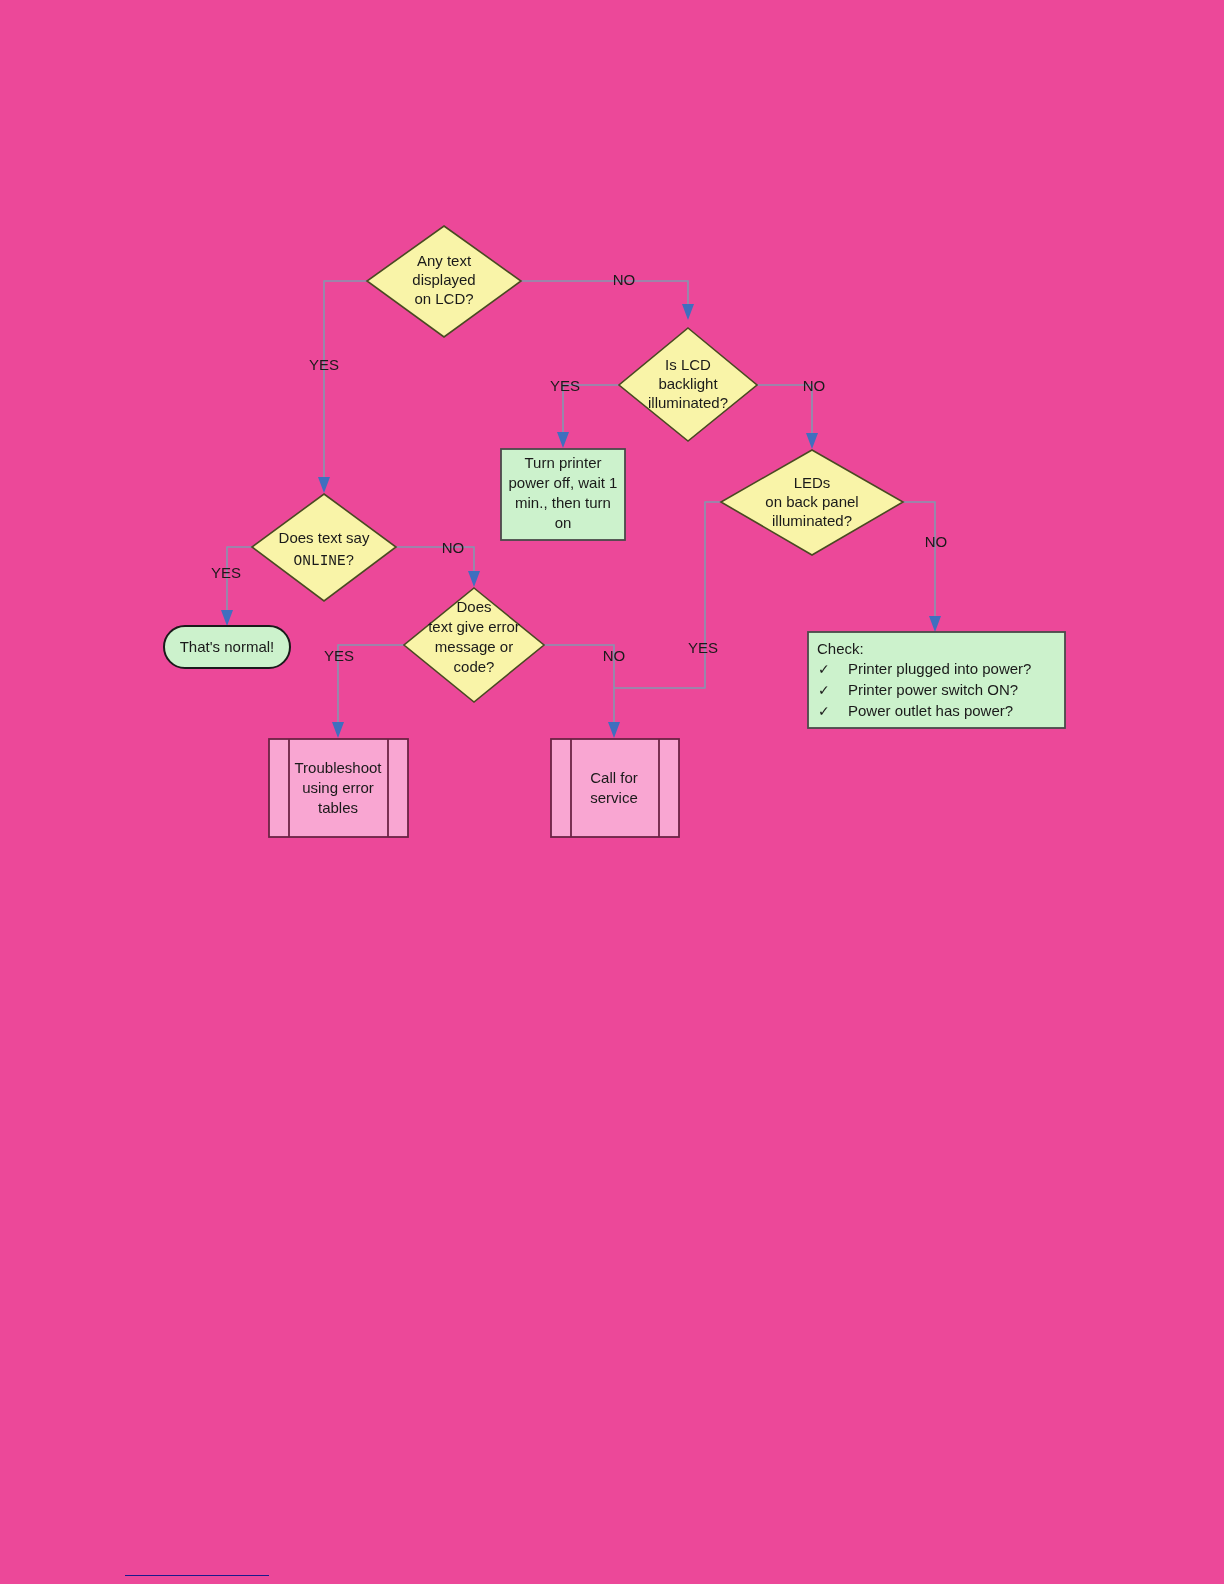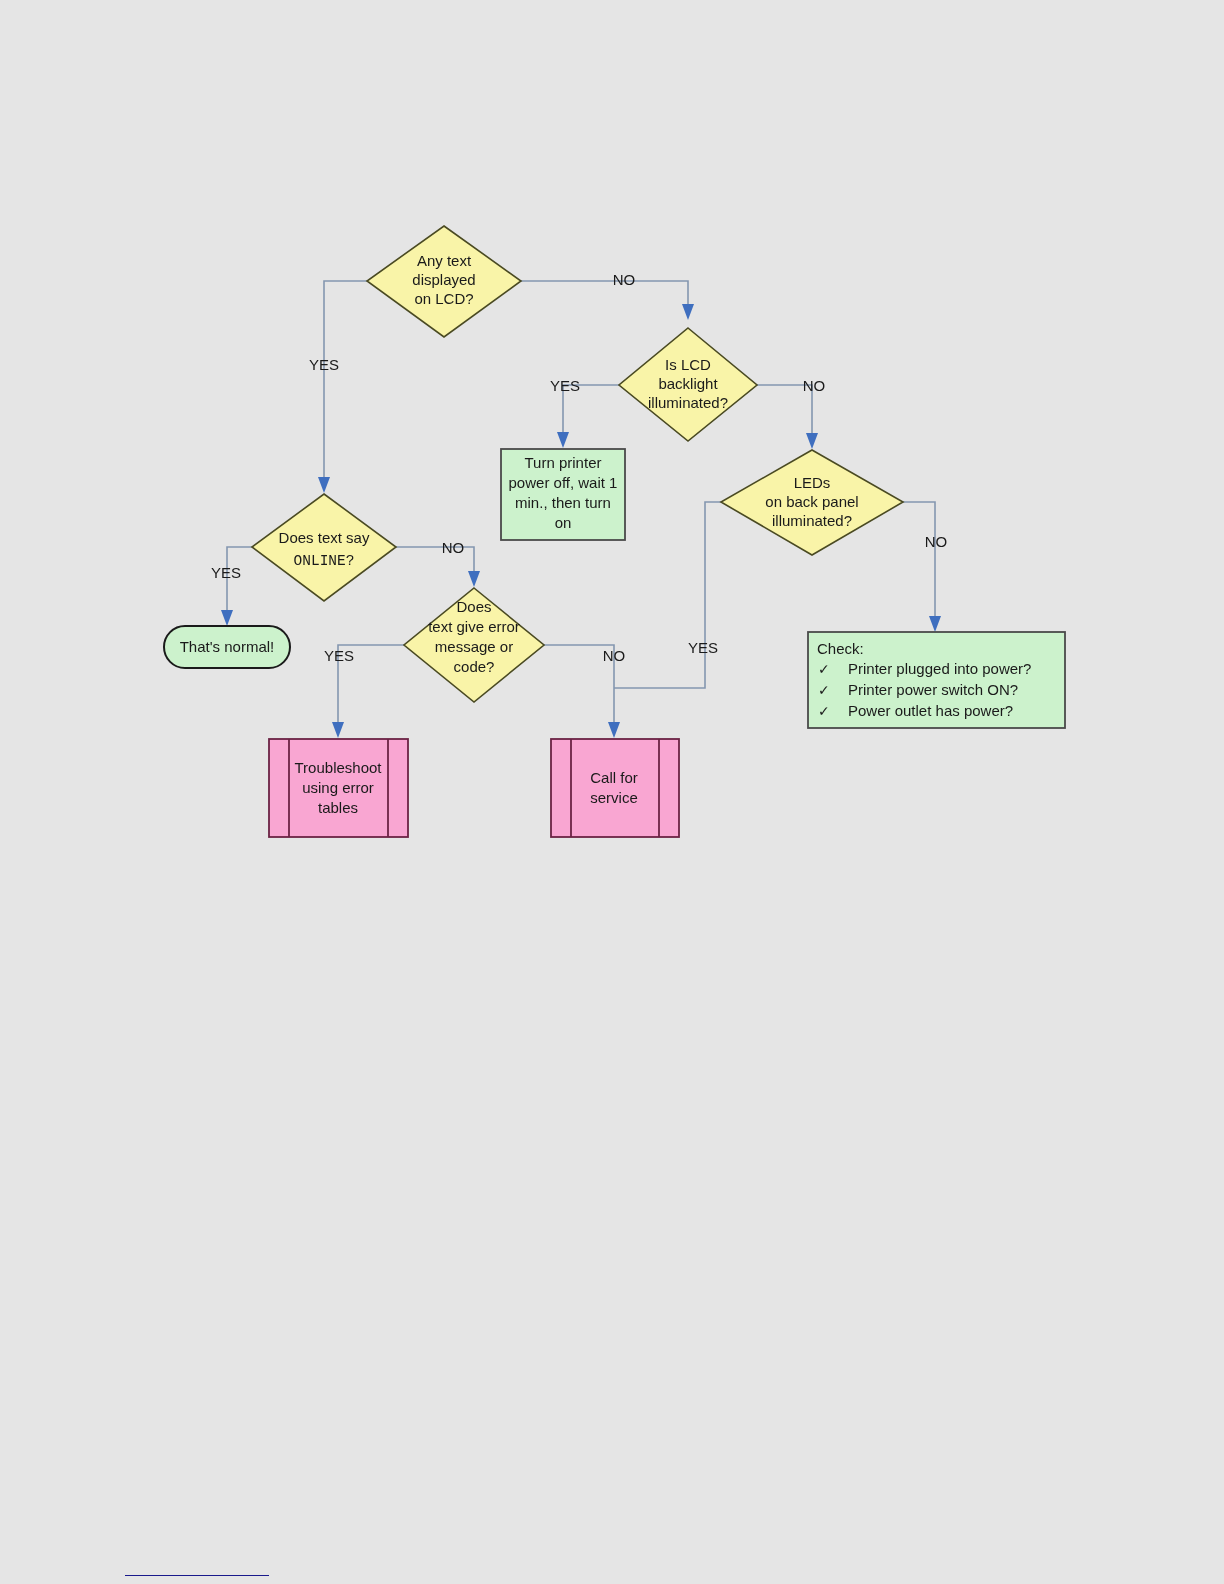--- a/index.html
+++ b/index.html
@@ -12,21 +12,21 @@
     height: 1584px;
     font-family: "Liberation Sans", sans-serif;
     position: relative;
     overflow: hidden;
   }
   #page {
     position: absolute;
     left: 0; top: 0;
     width: 1224px;
     height: 1584px;
-    background: #e5e5e5;
+    background: #ec4899;
   }
   #flowchart {
     position: absolute;
     left: 0;
     top: 0;
     width: 1224px;
     height: 1584px;
     display: block;
   }
   .node-text {

